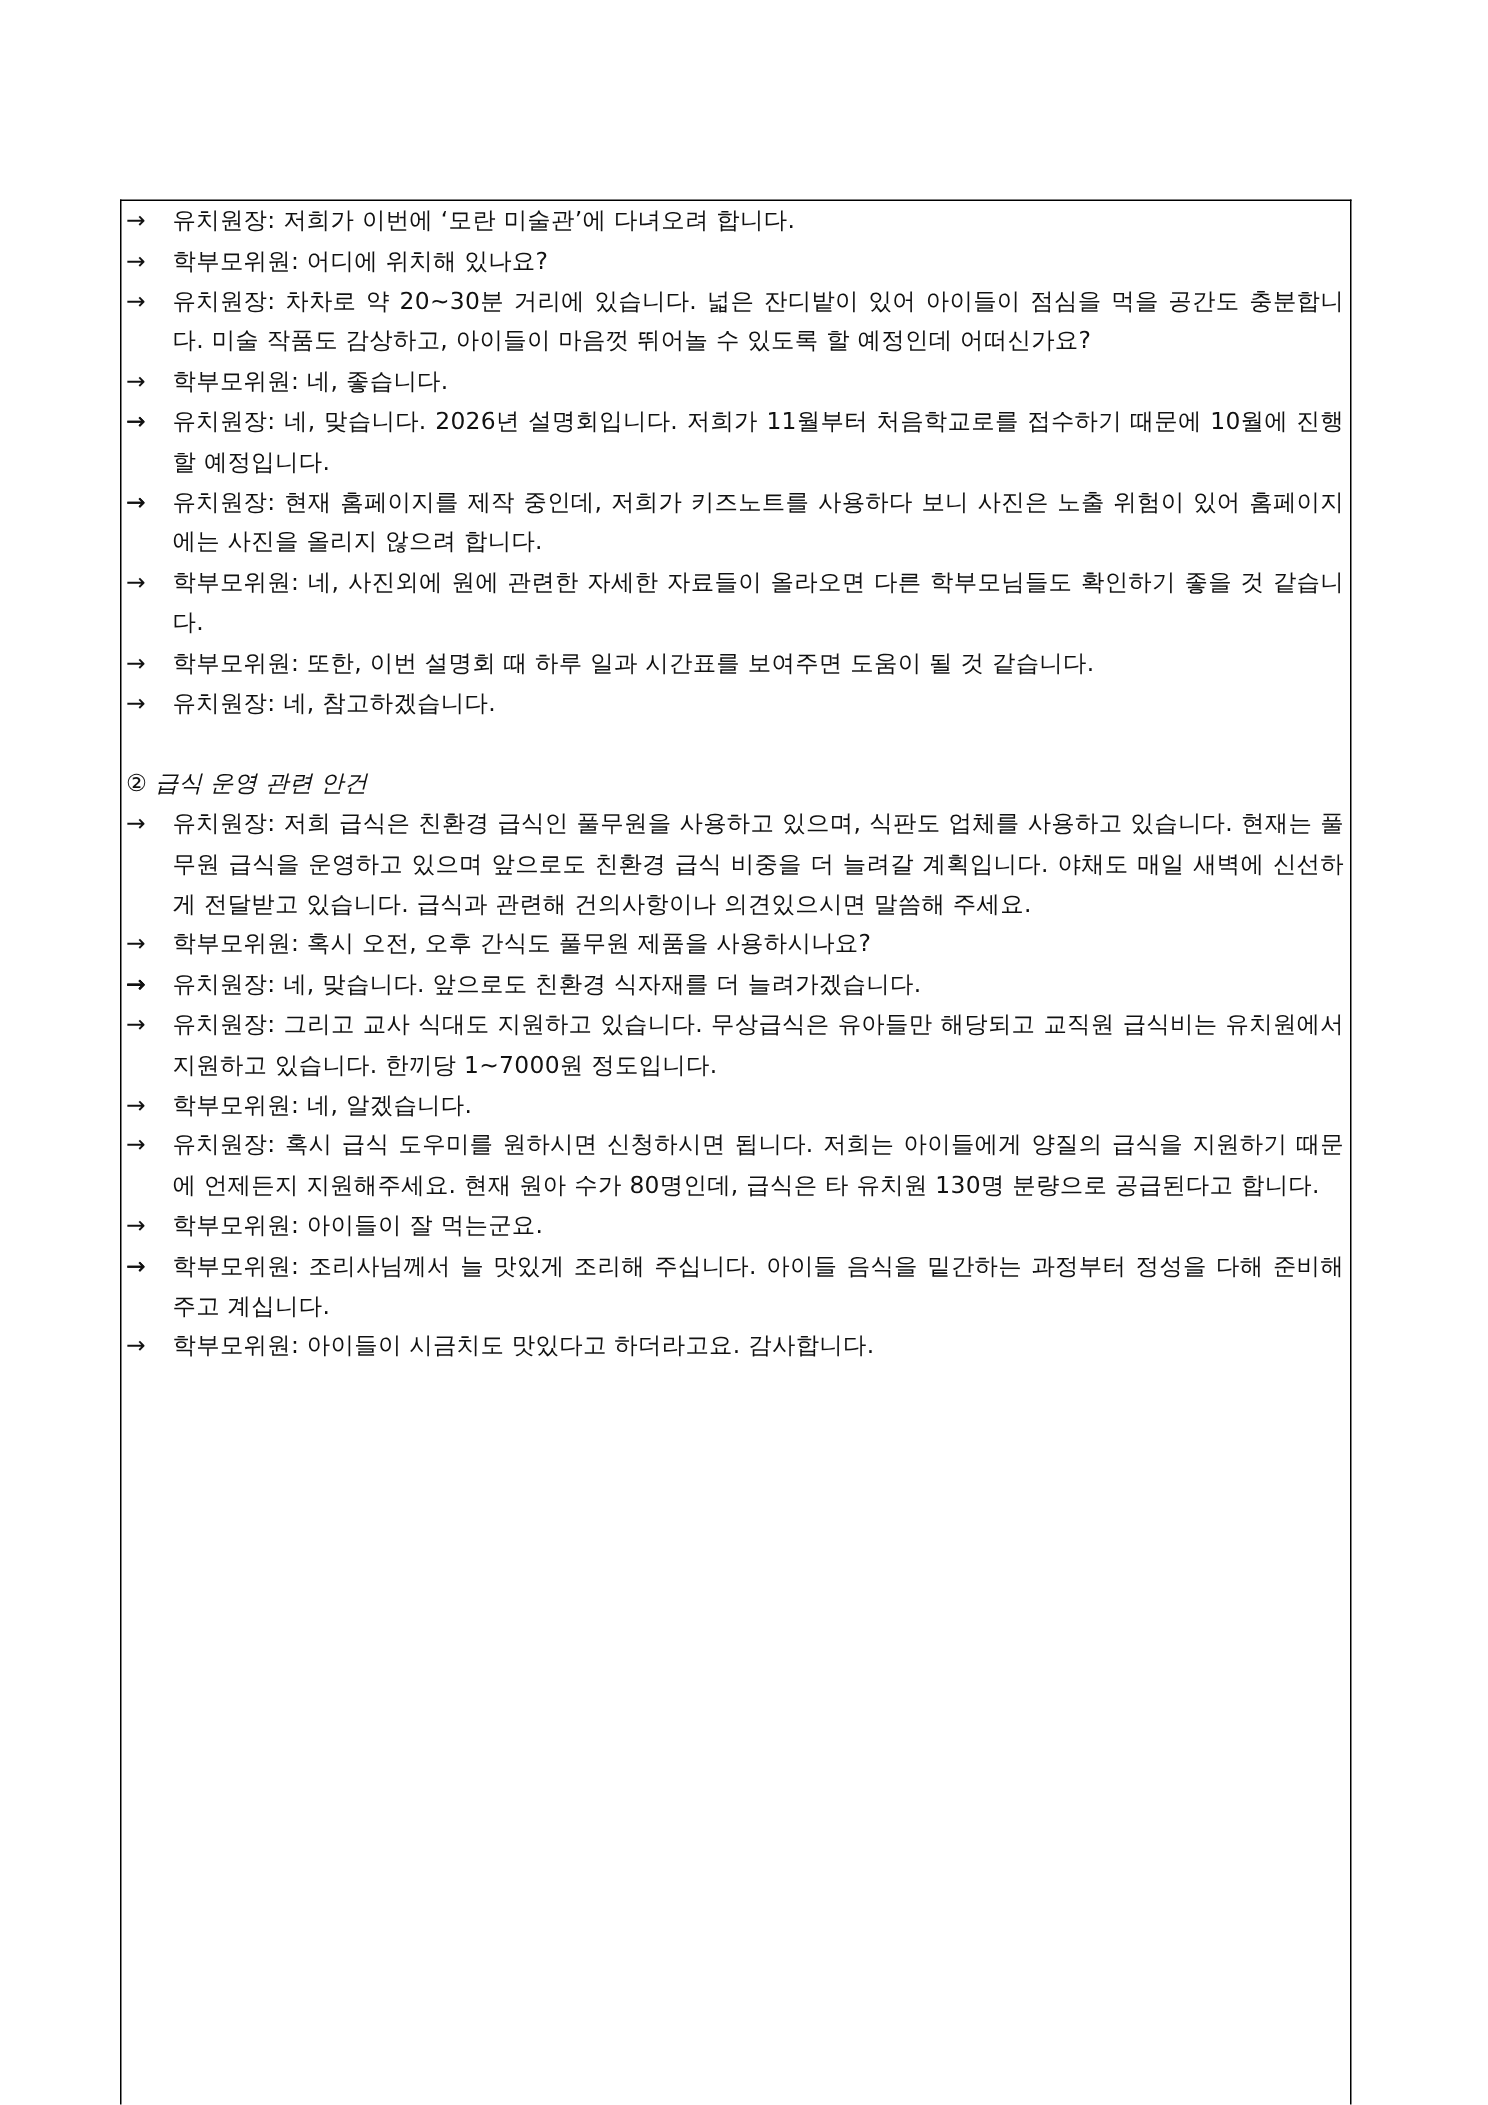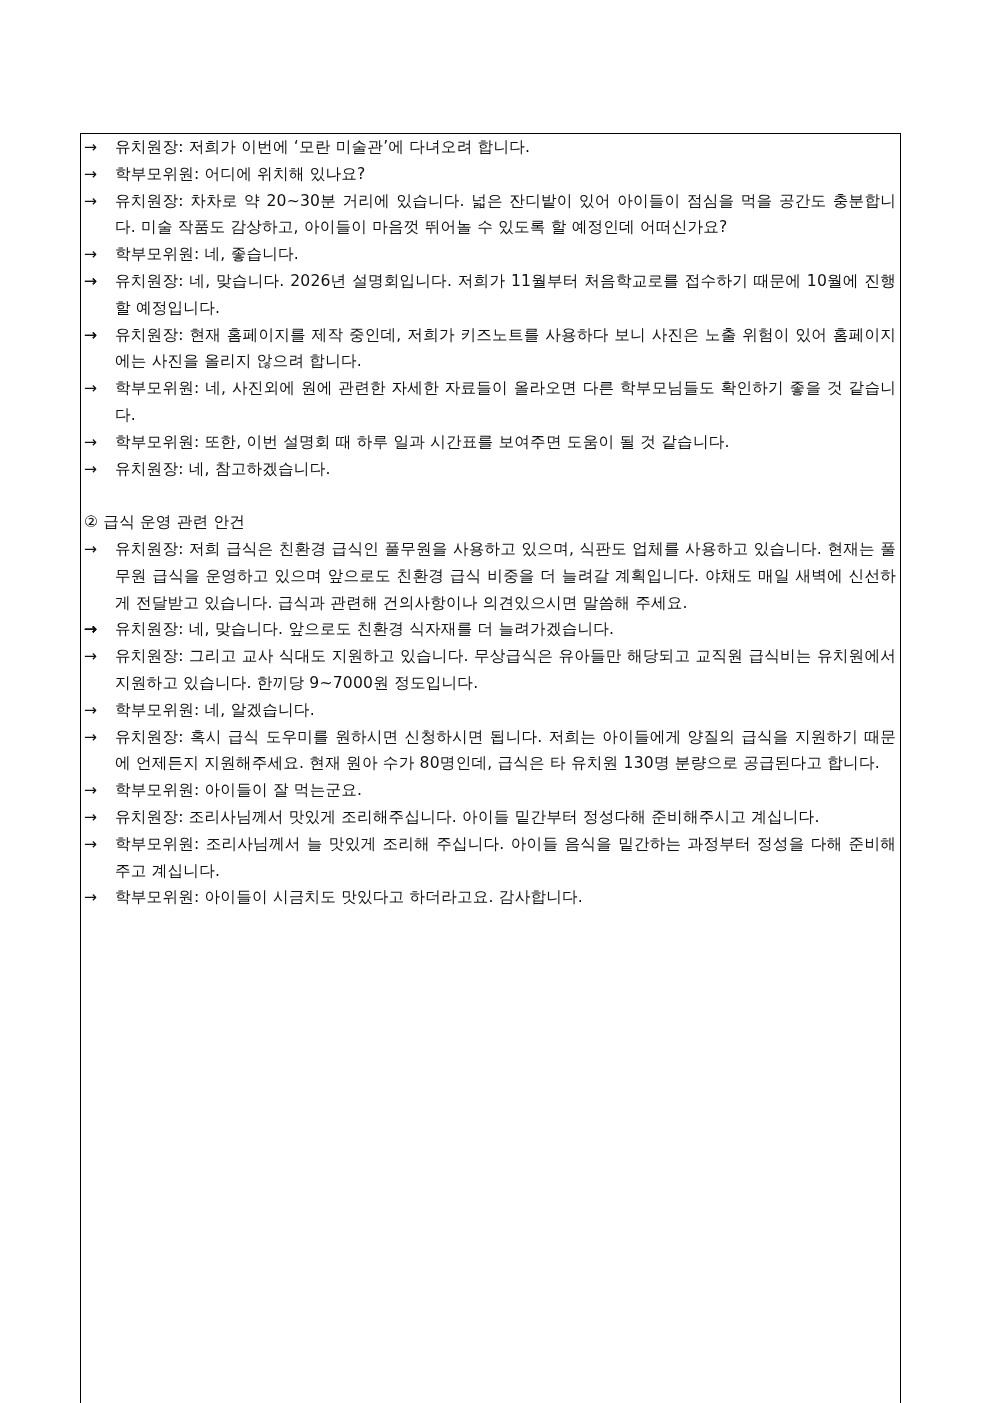--- a/index.html
+++ b/index.html
@@ -4,21 +4,21 @@
 <style>
   html, body { margin: 0; padding: 0; background: #ffffff; }
   body { width: 992px; height: 1403px; position: relative; overflow: hidden;
          font-family: "DejaVu Sans", "Liberation Sans", sans-serif; color: #111; }
   .box { position: absolute; left: 80px; top: 133px; width: 819px; height: 1280px;
          border-left: 1px solid #000; border-right: 1px solid #000; border-top: 1px solid #000; }
   .content { position: absolute; left: 84px; top: 134px; width: 812px; font-size: 15.6px; line-height: 26.8px; }
   .line { position: relative; padding-left: 31px; text-align: justify; text-align-last: left; letter-spacing: 0.2px; }
   .arrow { position: absolute; left: 0; top: 0; }
   .blank { height: 26.8px; }
-  .heading { padding-left: 0; }
+  .heading { padding-left: 0; font-style: italic; }
 </style>
 </head>
 <body>
 
 <div class="box"></div>
 
 <div class="content">
   <div>
     <div class="line"><span class="arrow">→</span><span>유치원장: 저희가 이번에 ‘모란 미술관’에 다녀오려 합니다.</span></div>
     <div class="line"><span class="arrow">→</span><span>학부모위원: 어디에 위치해 있나요?</span></div>
@@ -32,26 +32,26 @@
     <div class="line"><span class="arrow">→</span><span>학부모위원: 또한, 이번 설명회 때 하루 일과 시간표를 보여주면 도움이 될 것 같습니다.</span></div>
     <div class="line"><span class="arrow">→</span><span>유치원장: 네, 참고하겠습니다.</span></div>
   </div>
 
   <div class="blank"></div>
 
   <div class="line heading">② 급식 운영 관련 안건</div>
 
   <div>
     <div class="line"><span class="arrow">→</span><span>유치원장: 저희 급식은 친환경 급식인 풀무원을 사용하고 있으며, 식판도 업체를 사용하고 있습니다. 현재는 풀무원 급식을 운영하고 있으며 앞으로도 친환경 급식 비중을 더 늘려갈 계획입니다. 야채도 매일 새벽에 신선하게 전달받고 있습니다. 급식과 관련해 건의사항이나 의견있으시면 말씀해 주세요.</span></div>
-    <div class="line"><span class="arrow">→</span></div>
+    <div class="line"><span class="arrow">→</span><span>학부모위원: 혹시 오전, 오후 간식도 풀무원 제품을 사용하시나요?</span></div>
     <div class="line"><span class="arrow">→</span></div>
     <div class="line"><span class="arrow">→</span></div>
     <div class="line"><span class="arrow">→</span></div>
     <div class="line"><span class="arrow">→</span><span>유치원장: 네, 맞습니다. 앞으로도 친환경 식자재를 더 늘려가겠습니다.</span></div>
-    <div class="line"><span class="arrow">→</span><span>유치원장: 그리고 교사 식대도 지원하고 있습니다. 무상급식은 유아들만 해당되고 교직원 급식비는 유치원에서 지원하고 있습니다. 한끼당 9~7000원 정도입니다.</span></div>
+    <div class="line"><span class="arrow">→</span><span>유치원장: 그리고 교사 식대도 지원하고 있습니다. 무상급식은 유아들만 해당되고 교직원 급식비는 유치원에서 지원하고 있습니다. 한끼당 1~7000원 정도입니다.</span></div>
     <div class="line"><span class="arrow">→</span><span>학부모위원: 네, 알겠습니다.</span></div>
     <div class="line"><span class="arrow">→</span><span>유치원장: 혹시 급식 도우미를 원하시면 신청하시면 됩니다. 저희는 아이들에게 양질의 급식을 지원하기 때문에 언제든지 지원해주세요. 현재 원아 수가 80명인데, 급식은 타 유치원 130명 분량으로 공급된다고 합니다.</span></div>
     <div class="line"><span class="arrow">→</span><span>학부모위원: 아이들이 잘 먹는군요.</span></div>
-    <div class="line"><span class="arrow">→</span><span>유치원장: 조리사님께서 맛있게 조리해주십니다. 아이들 밑간부터 정성다해 준비해주시고 계십니다.</span></div>
+    <div class="line"><span class="arrow">→</span></div>
     <div class="line"><span class="arrow">→</span><span>학부모위원: 조리사님께서 늘 맛있게 조리해 주십니다. 아이들 음식을 밑간하는 과정부터 정성을 다해 준비해 주고 계십니다.</span></div>
     <div class="line"><span class="arrow">→</span><span>학부모위원: 아이들이 시금치도 맛있다고 하더라고요. 감사합니다.</span></div>
   </div>
 </div>
 
 </body></html>

